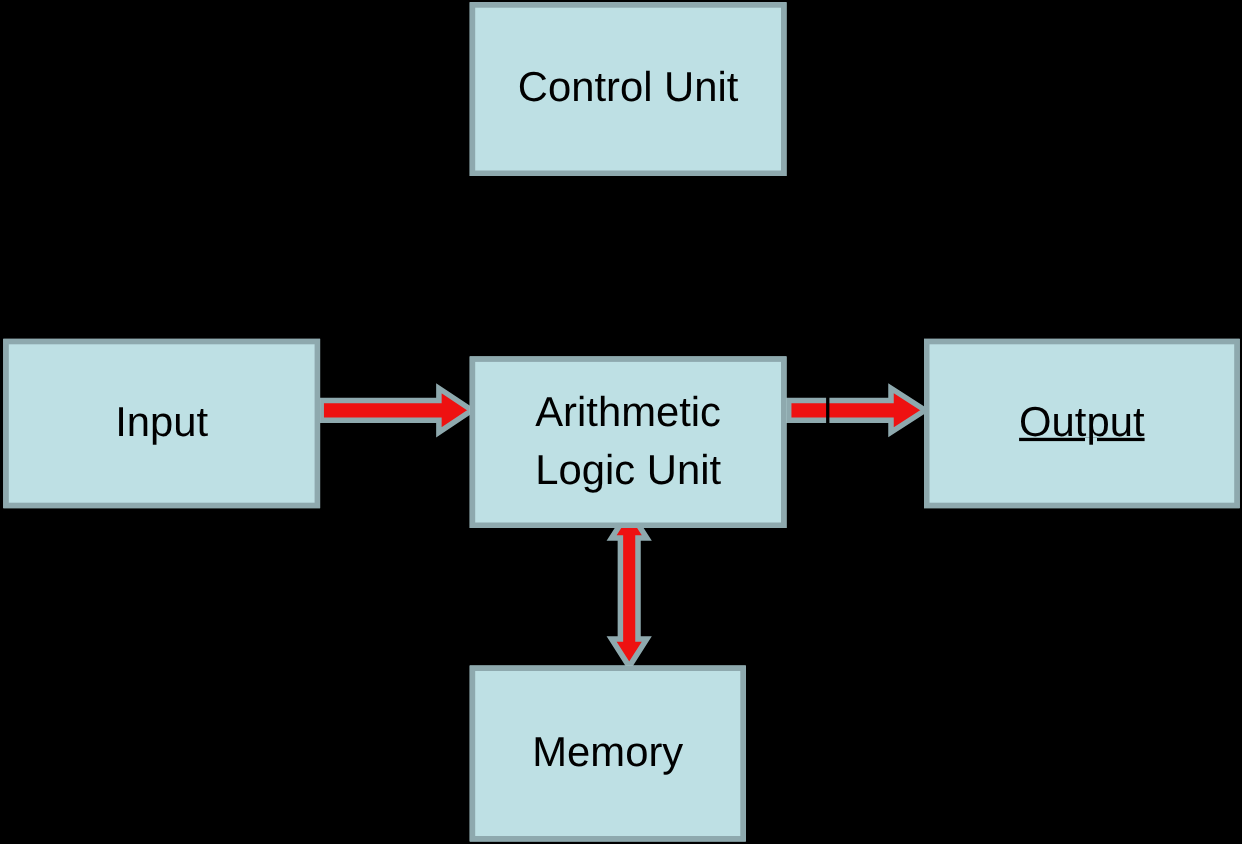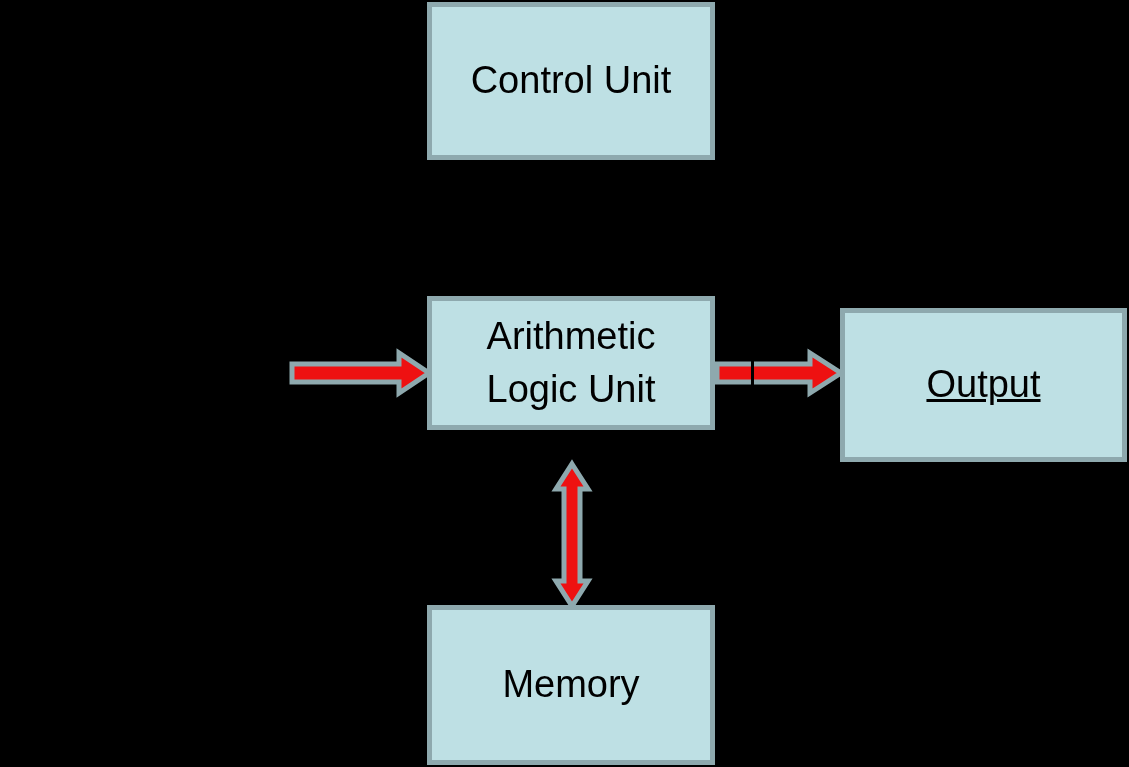--- a/index.html
+++ b/index.html
@@ -67,27 +67,30 @@
     <polygon class="control-mark" points="562,169 584,167 571,157"></polygon>
     <rect class="control-mark" x="424" y="78" width="6" height="5"></rect>
     <rect class="control-mark" x="713" y="78" width="5" height="4"></rect>
     <rect class="control-mark" x="751" y="352" width="3" height="42"></rect>
   </svg>
 
   <div class="node" style="left:427px; top:2px; width:288px; height:158px;">
     <span class="node-label">Control Unit</span>
   </div>
 
+  <div class="node" style="left:3px; top:308px; width:288px; height:154px;">
+    <span class="node-label">Input</span>
+  </div>
 
-  <div class="node" style="left:427px; top:296px; width:288px; height:134px;">
+  <div class="node" style="left:427px; top:324px; width:288px; height:156px;">
     <span class="node-label">Arithmetic
 Logic Unit</span>
   </div>
 
   <div class="node" style="left:840px; top:308px; width:287px; height:154px;text-decoration:underline;">
     <span class="node-label">Output</span>
   </div>
 
-  <div class="node" style="left:427px; top:605px; width:288px; height:160px;">
+  <div class="node" style="left:427px; top:605px; width:251px; height:160px;">
     <span class="node-label">Memory</span>
   </div>
 
 </div>
 
 </body></html>

